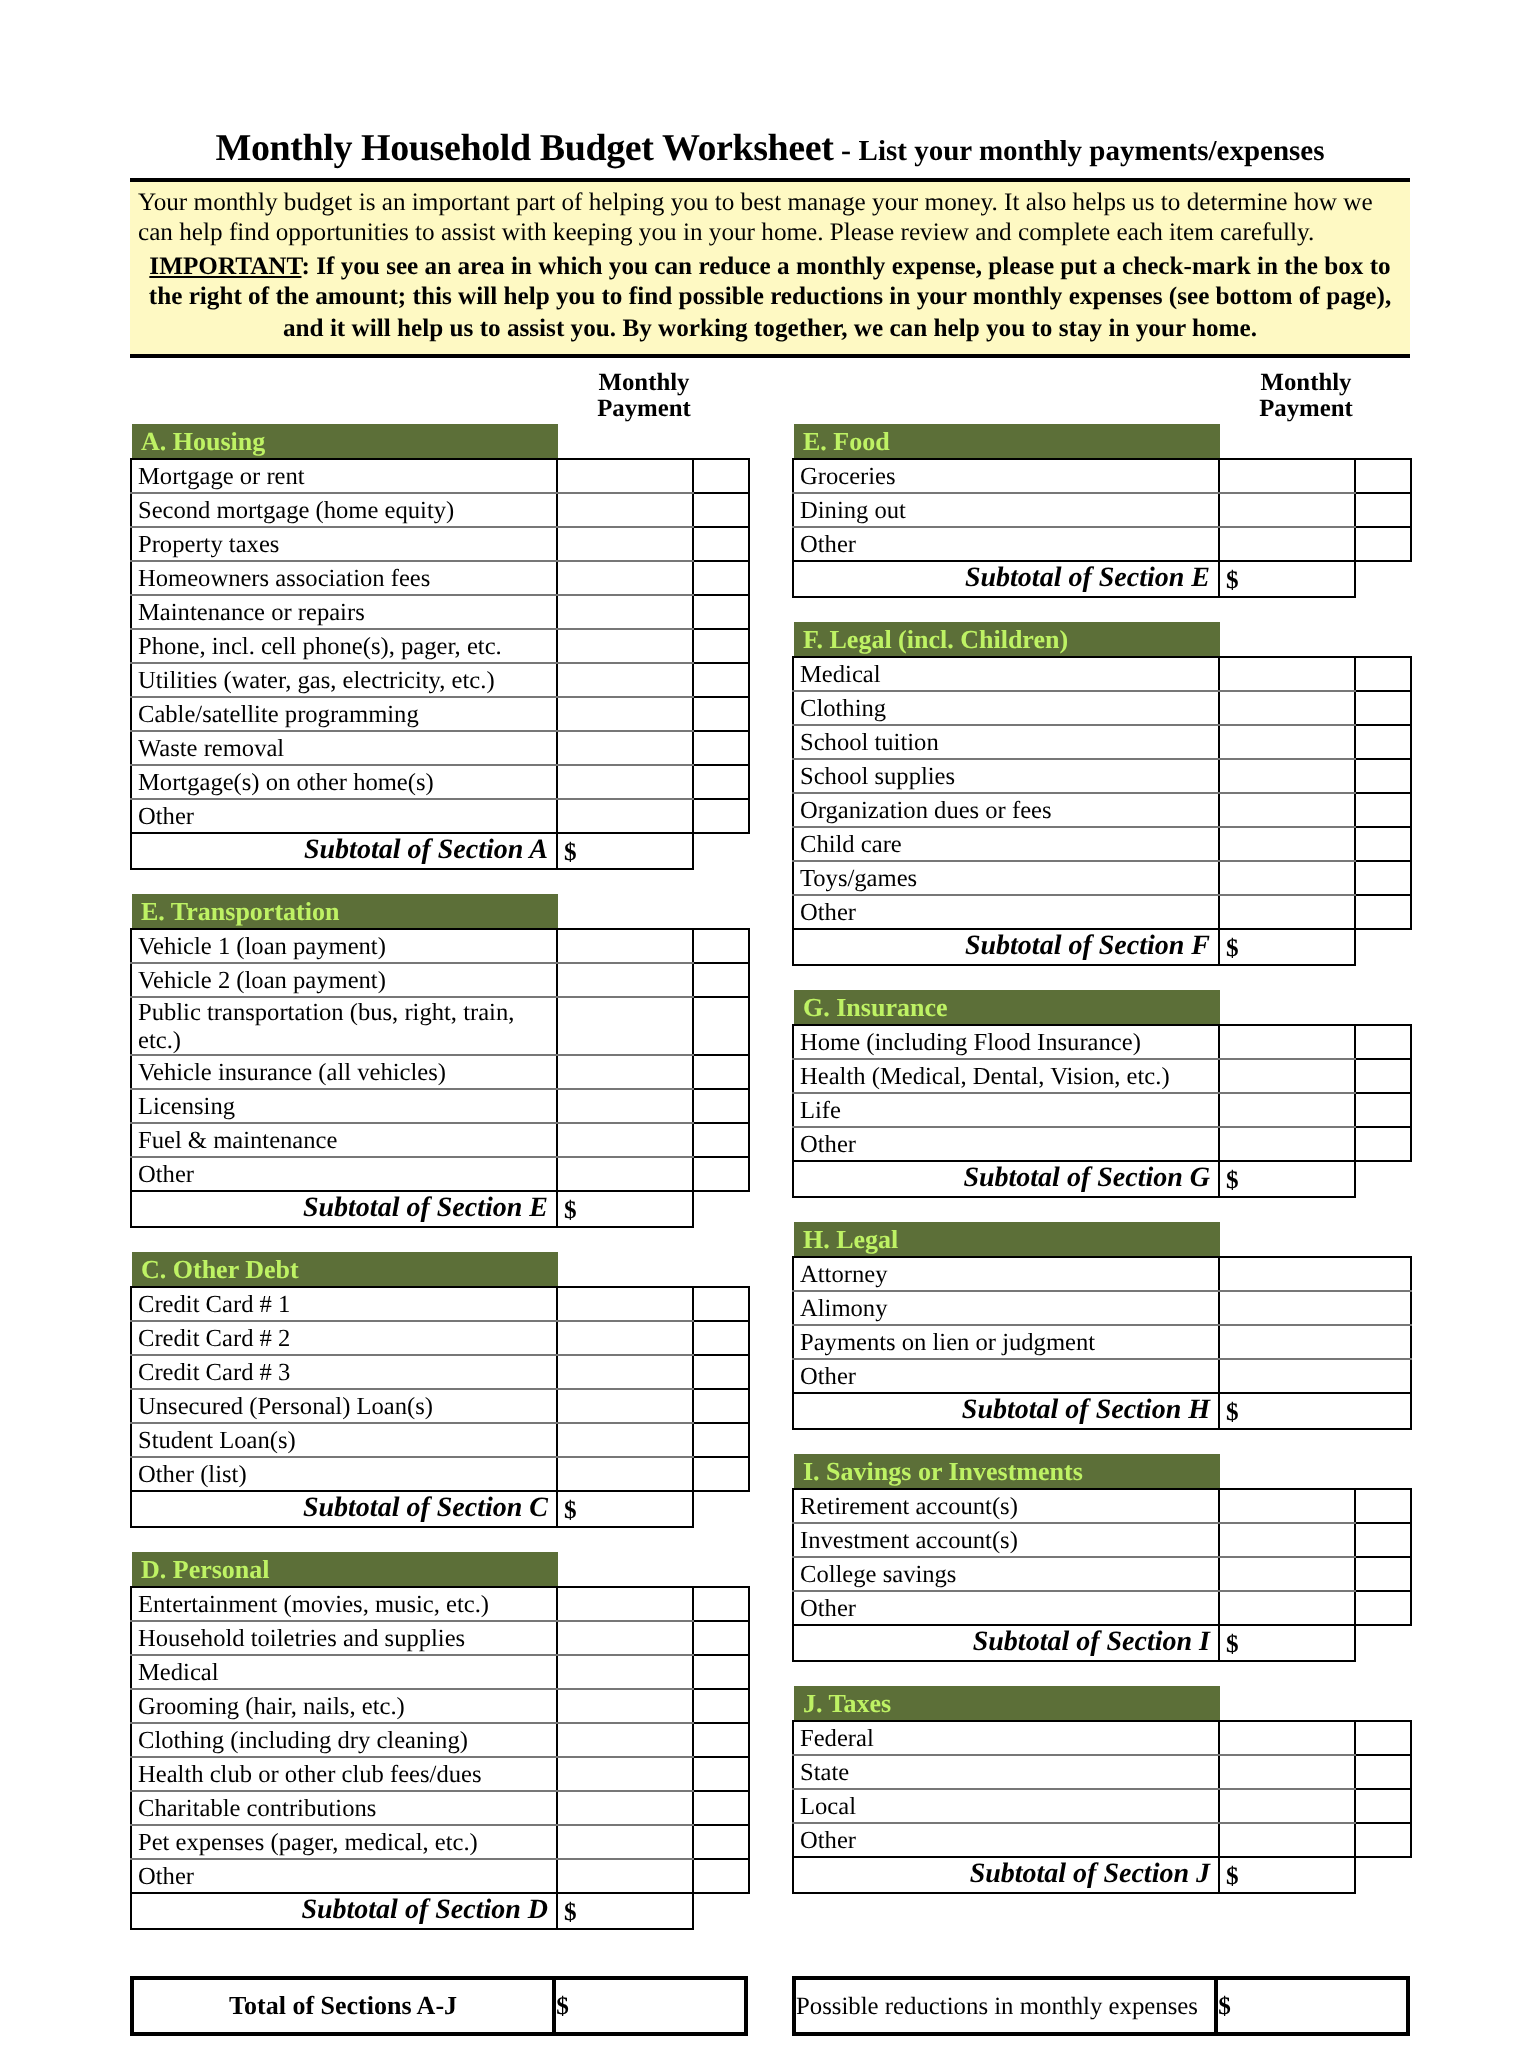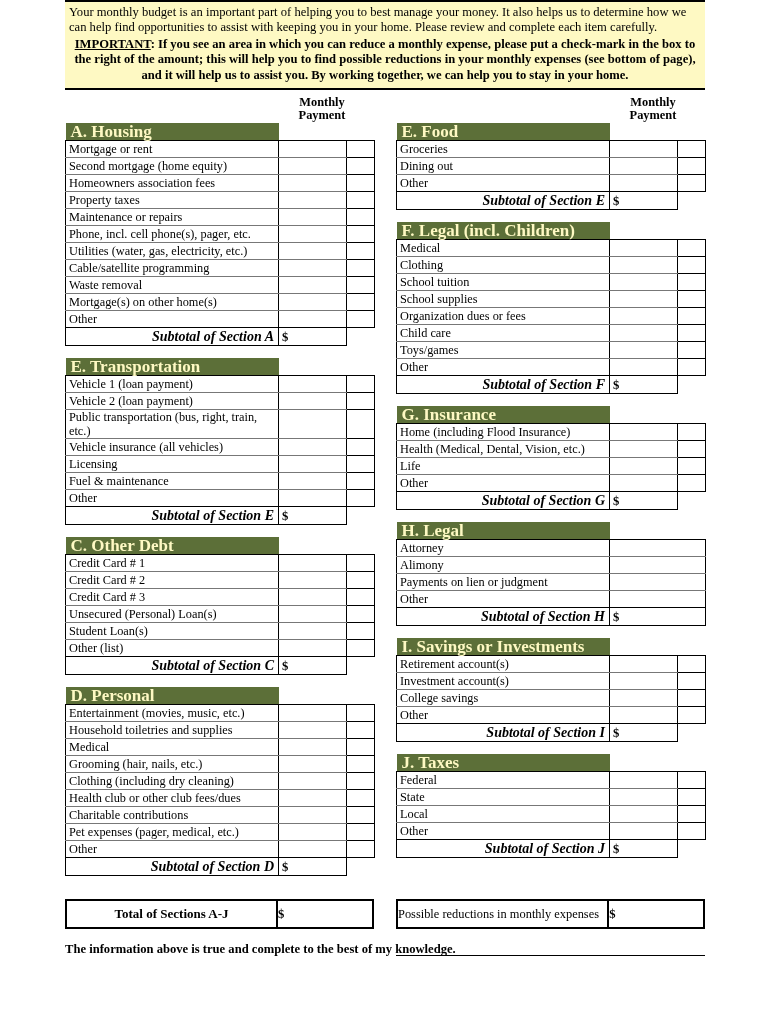--- a/index.html
+++ b/index.html
@@ -104,23 +104,23 @@
     height: 16px;
     padding: 0;
     font-size: 12.3px;
     line-height: 14px;
     vertical-align: middle;
   }
 
   
   tr.hdr td.hdr-cell {
     background: #5c6f38;
-    color: #fef9c3;
-    font-weight: bold;
-    font-size: 17px;
+    color: #bef264;
+    font-weight: bold;
+    font-size: 13px;
     padding-left: 5px;
     height: 17px;
     border: none;
   }
   tr.hdr td.blank { border: none; background: transparent; }
 
   
   tr.item td.lbl {
     border-left: 1.6px solid #000;
     border-right: 1.2px solid #000;
@@ -225,20 +225,23 @@
   .sig-line {
     border-bottom: 1.6px solid #000;
     height: 17px;
   }
 </style>
 </head>
 <body>
 
 <div class="page">
 
+  <div class="title-bar">
+    <span class="title-main">Monthly Household Budget Worksheet</span><span class="title-dash"> - </span><span class="title-sub">List your monthly payments/expenses</span>
+  </div>
 
   <div class="intro">
     <p class="para1">Your monthly budget is an important part of helping you to best manage your money. It also helps us to determine how we can help find opportunities to assist with keeping you in your home. Please review and complete each item carefully.</p>
     <p class="para2"><span class="imp">IMPORTANT</span><span>: If you see an area in which you can reduce a monthly expense, please put a check-mark in the box to the right of the amount; this will help you to find possible reductions in your monthly expenses (see bottom of page), and it will help us to assist you. By working together, we can help you to stay in your home.</span></p>
   </div>
 
   <div class="cols">
     <div class="col" id="left-col">
         <div class="section">
           <div class="mp-head">
@@ -262,26 +265,26 @@
                 <td class="lbl">Mortgage or rent</td>
                 <td class="amt"></td>
                 <td class="chk"></td>
               </tr>
               <tr class="item">
                 <td class="lbl">Second mortgage (home equity)</td>
                 <td class="amt"></td>
                 <td class="chk"></td>
               </tr>
               <tr class="item">
+                <td class="lbl">Property taxes</td>
+                <td class="amt"></td>
+                <td class="chk"></td>
+              </tr>
+              <tr class="item">
                 <td class="lbl">Homeowners association fees</td>
-                <td class="amt"></td>
-                <td class="chk"></td>
-              </tr>
-              <tr class="item">
-                <td class="lbl">Property taxes</td>
                 <td class="amt"></td>
                 <td class="chk"></td>
               </tr>
               <tr class="item">
                 <td class="lbl">Maintenance or repairs</td>
                 <td class="amt"></td>
                 <td class="chk"></td>
               </tr>
               <tr class="item">
                 <td class="lbl">Phone, incl. cell phone(s), pager, etc.</td>

